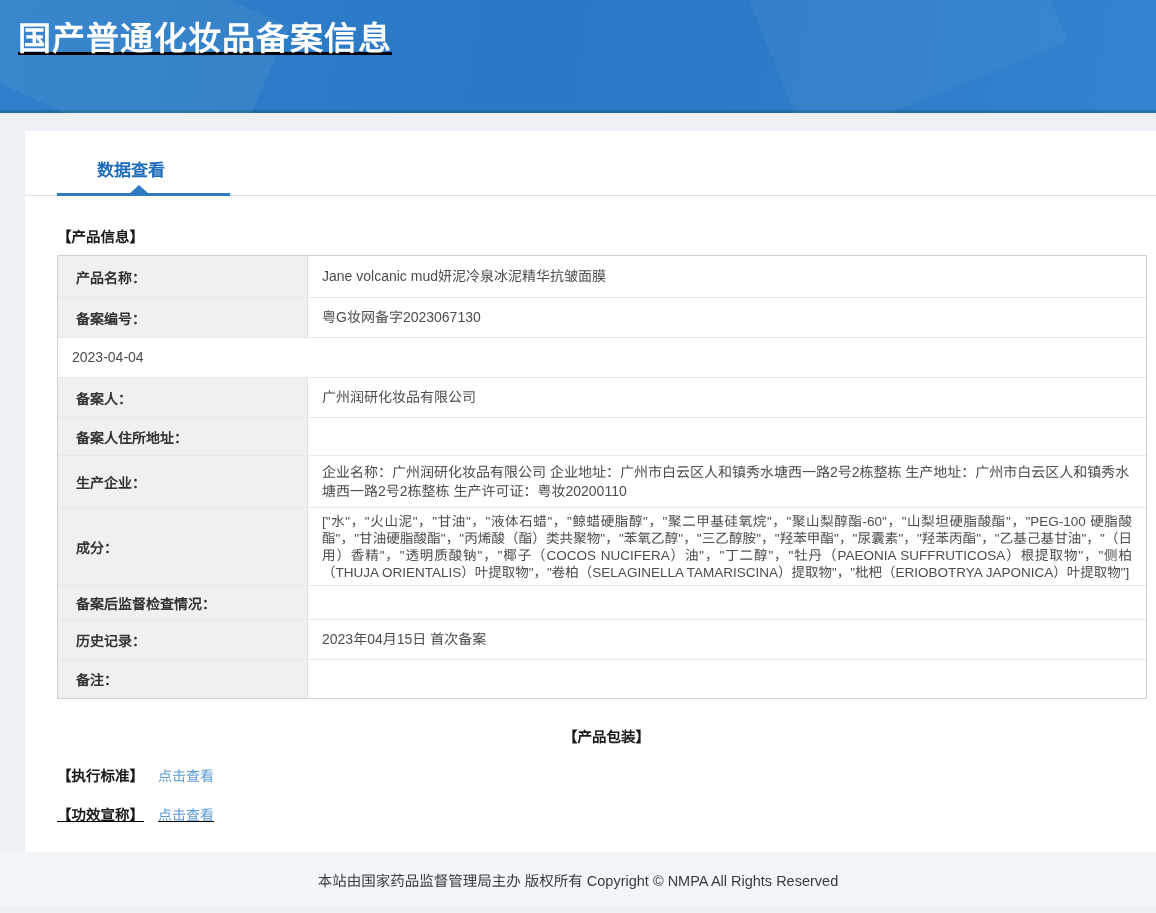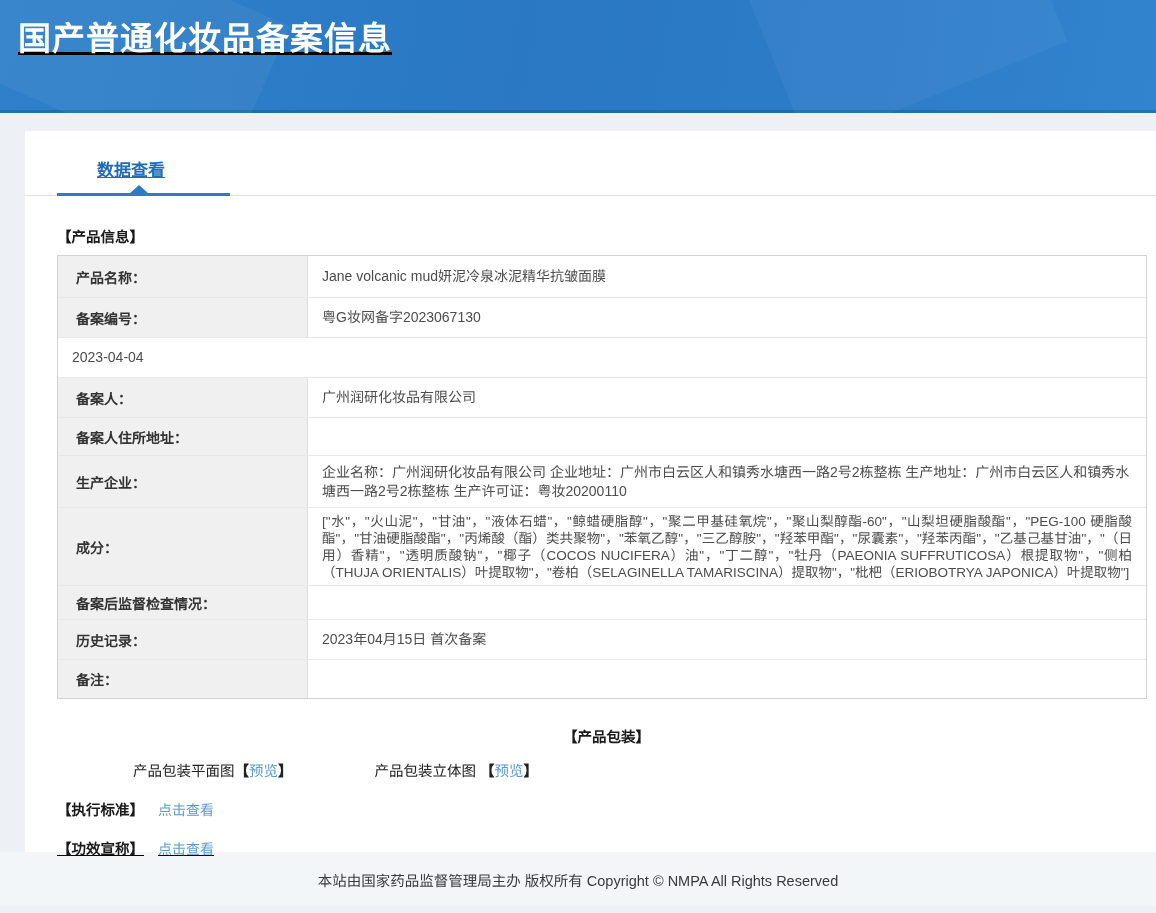--- a/index.html
+++ b/index.html
@@ -46,21 +46,20 @@
     height: 721px;
     background: #ffffff;
     position: relative;
   }
   
   .tab-bar { position: relative; height: 66px; }
   .tab-item {
     position: absolute; left: 72px; top: 25px;
     font-size: 17px; font-weight: bold; color: #1e6cba;
     cursor: pointer;
-    text-decoration: underline;
   }
   .tab-line-gray {
     position: absolute; top: 64px; left: 0;
     width: 100%; height: 1px; background: #dfe3e8;
   }
   .tab-line-blue {
     position: absolute; top: 62px; left: 32px;
     width: 173px; height: 3px; background: #2e7bc4;
   }
   .tab-caret {
@@ -177,28 +176,20 @@
       <div class="cell-value">2023年04月15日 首次备案</div>
     </div>
     <div class="info-row" style="height:38px">
       <div class="cell-label">备注：</div>
       <div class="cell-value"></div>
     </div>
   </div>
 
   <div class="section-heading" style="margin-top:26px; margin-bottom:0;text-align:center;">【产品包装】</div>
 
-  <div class="packaging-line">
-    <span class="pkg-item">
-      <span>产品包装平面图</span><span class="bracket">【</span><a class="link">预览</a><span class="bracket">】</span>
-    </span>
-    <span class="pkg-item">
-      <span>产品包装立体图 </span><span class="bracket">【</span><a class="link">预览</a><span class="bracket">】</span>
-    </span>
-  </div>
 
   <div class="inline-section">
     <span class="section-label">【执行标准】</span><a class="link">点击查看</a>
   </div>
 
   <div class="inline-section second">
     <span class="section-label">【功效宣称】</span><a class="link">点击查看</a>
   </div>
 
 </div>

